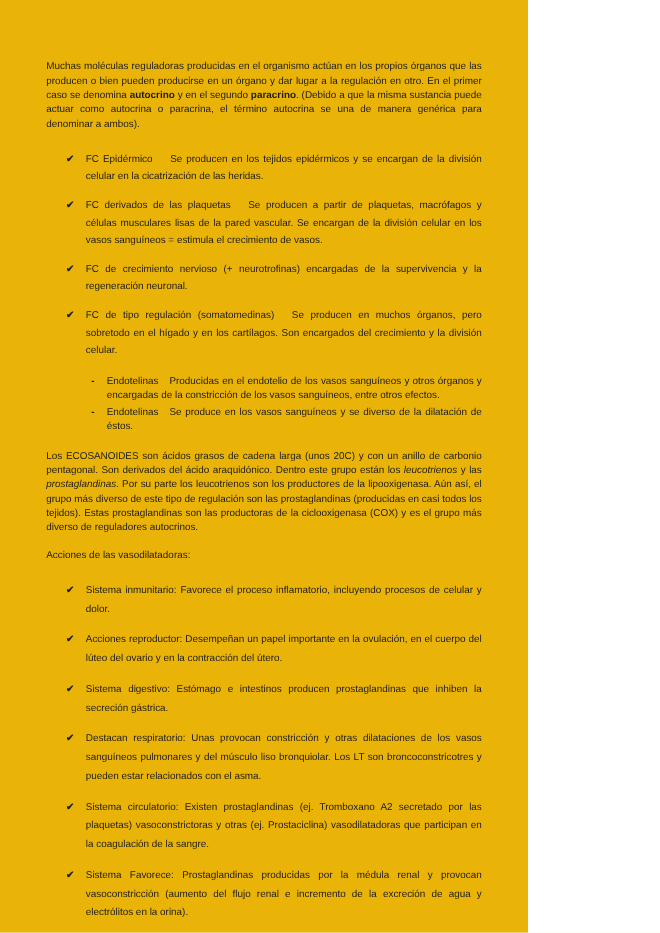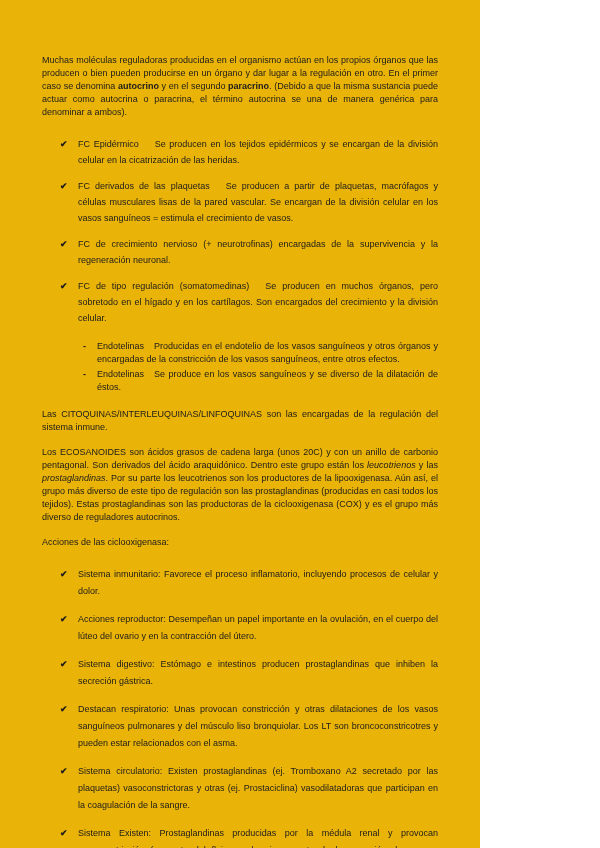--- a/index.html
+++ b/index.html
@@ -99,40 +99,39 @@
   <div class="dash-list">
     <div class="dash-item">
       <span class="marker">-</span><span class="lead">Endotelinas</span><span class="tab-sm"></span><span>Producidas en el endotelio de los vasos sanguíneos y otros órganos y encargadas de la constricción de los vasos sanguíneos, entre otros efectos.</span>
     </div>
     <div class="dash-item">
       <span class="marker">-</span><span class="lead">Endotelinas</span><span class="tab-sm"></span><span>Se produce en los vasos sanguíneos y se diverso de la dilatación de éstos.</span>
     </div>
   </div>
 
 
-  <p class="para">Las CITOQUINAS/INTERLEUQUINAS/LINFOQUINAS son las encargadas de la regulación del sistema inmune.</p>
 
   <p class="para"><span>Los ECOSANOIDES son ácidos grasos de cadena larga (unos 20C) y con un anillo de carbonio pentagonal. Son derivados del ácido araquidónico. Dentro este grupo están los </span><i>leucotrienos</i><span> y las </span><i>prostaglandinas</i><span>. Por su parte los leucotrienos son los productores de la lipooxigenasa. Aún así, el grupo más diverso de este tipo de regulación son las prostaglandinas (producidas en casi todos los tejidos). Estas prostaglandinas son las productoras de la ciclooxigenasa (COX) y es el grupo más diverso de reguladores autocrinos.</span></p>
 
-  <p class="para">Acciones de las ciclooxigenasa:</p>
+  <p class="para">Acciones de las vasodilatadoras:</p>
 
   <div class="check-list actions-list">
     <div class="check-item">
       <span class="marker">✔</span><span class="lead">Sistema inmunitario</span><span>: Favorece el proceso inflamatorio, incluyendo procesos de celular y dolor.</span>
     </div>
     <div class="check-item">
       <span class="marker">✔</span><span class="lead">Acciones reproductor</span><span>: Desempeñan un papel importante en la ovulación, en el cuerpo del lúteo del ovario y en la contracción del útero.</span>
     </div>
     <div class="check-item">
       <span class="marker">✔</span><span class="lead">Sistema digestivo</span><span>: Estómago e intestinos producen prostaglandinas que inhiben la secreción gástrica.</span>
     </div>
     <div class="check-item">
       <span class="marker">✔</span><span class="lead">Destacan respiratorio</span><span>: Unas provocan constricción y otras dilataciones de los vasos sanguíneos pulmonares y del músculo liso bronquiolar. Los LT son broncoconstricotres y pueden estar relacionados con el asma.</span>
     </div>
     <div class="check-item">
       <span class="marker">✔</span><span class="lead">Sistema circulatorio</span><span>: Existen prostaglandinas (ej. Tromboxano A2 secretado por las plaquetas) vasoconstrictoras y otras (ej. Prostaciclina) vasodilatadoras que participan en la coagulación de la sangre.</span>
     </div>
     <div class="check-item">
-      <span class="marker">✔</span><span class="lead">Sistema Existen</span><span>: Prostaglandinas producidas por la médula renal y provocan vasoconstricción (aumento del flujo renal e incremento de la excreción de agua y electrólitos en la orina).</span>
+      <span class="marker">✔</span><span class="lead">Sistema Favorece</span><span>: Prostaglandinas producidas por la médula renal y provocan vasoconstricción (aumento del flujo renal e incremento de la excreción de agua y electrólitos en la orina).</span>
     </div>
   </div>
 
 </div>
 
 </body></html>

